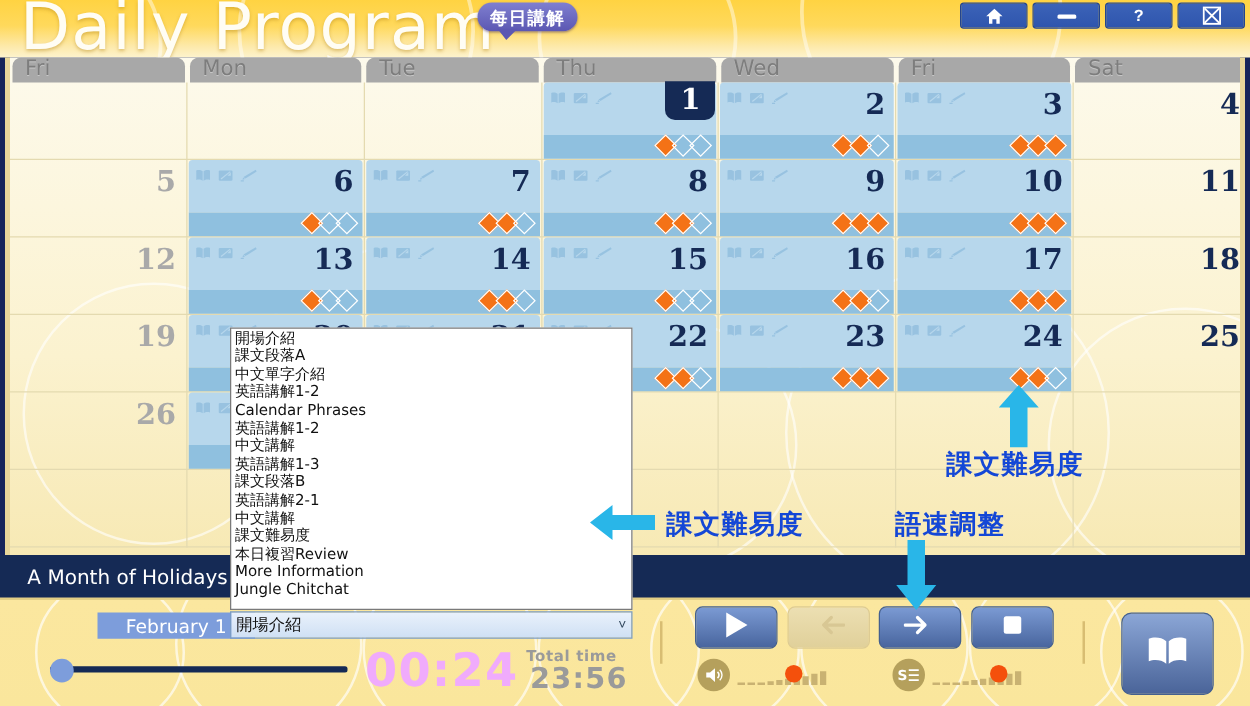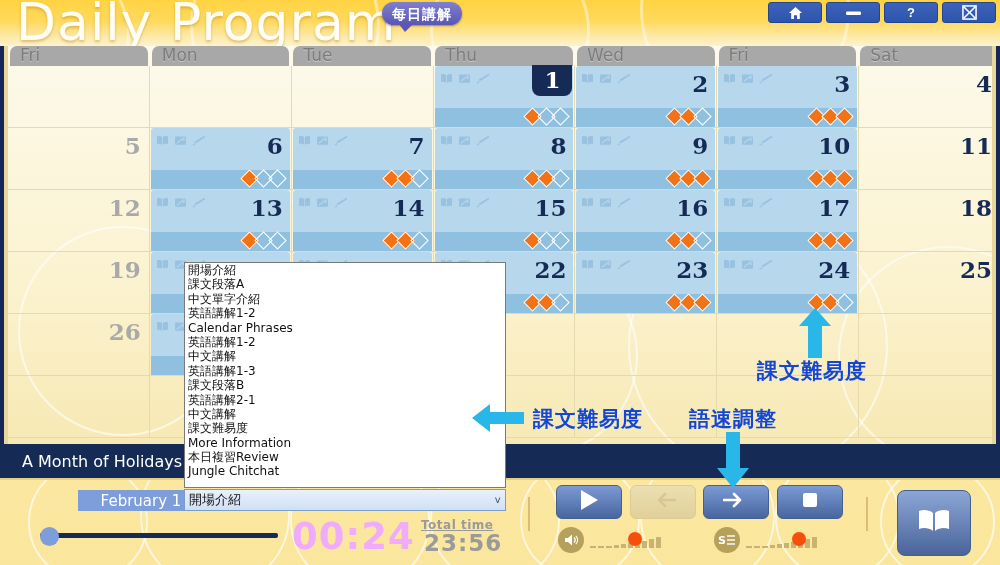--- a/index.html
+++ b/index.html
@@ -246,21 +246,20 @@
     position: absolute; left: 292px; top: 515px;
     font-size: 37px; font-weight: bold; color: #f0abfc;
     letter-spacing: 1px; z-index: 20;
     font-family: "DejaVu Sans", sans-serif;
   }
   .time-total-label {
     position: absolute; left: 421px; top: 518px;
     font-size: 12px; font-weight: bold; color: #9a9a9a;
     letter-spacing: 0.5px; z-index: 20;
     font-family: "DejaVu Sans", sans-serif;
-    text-decoration: underline;
   }
   .time-total {
     position: absolute; left: 424px; top: 530px;
     font-size: 23px; font-weight: bold; color: #9a9a9a;
     letter-spacing: 1px; z-index: 20;
     font-family: "DejaVu Sans", sans-serif;
   }
   .vdiv {
     position: absolute; width: 2px; height: 34px; background: #d8bd72; z-index: 20;
   }
@@ -1028,21 +1027,21 @@
   </div>
   <div class="anno-text" style="left:757px;top:357px;">課文難易度</div>
 
   <div class="anno-arrow" style="left:472px;top:403px;">
     <svg width="52" height="30" viewBox="0 0 52 30">
         <path d="M0 15 L18 1 L18 9 L52 9 L52 21 L18 21 L18 29 Z" fill="#29b6e8"></path>
       </svg>
   </div>
   <div class="anno-text" style="left:533px;top:405px;">課文難易度</div>
 
-  <div class="anno-text" style="left:689px;top:405px;font-family:Liberation Mono, monospace;">語速調整</div>
+  <div class="anno-text" style="left:716px;top:405px;font-family:Liberation Mono, monospace;">語速調整</div>
   <div class="anno-arrow" style="left:715px;top:432px;">
     <svg width="36" height="56" viewBox="0 0 36 56">
         <path d="M11 0 L25 0 L25 36 L34 36 L18 56 L2 36 L11 36 Z" fill="#29b6e8"></path>
       </svg>
   </div>
 
   <div class="navy-strip"></div>
   <div class="title-label">A Month of Holidays</div>
 
   <div class="bottom-panel">
@@ -1069,22 +1068,22 @@
       <div class="dd-item">中文單字介紹</div>
       <div class="dd-item">英語講解1-2</div>
       <div class="dd-item">Calendar Phrases</div>
       <div class="dd-item">英語講解1-2</div>
       <div class="dd-item">中文講解</div>
       <div class="dd-item">英語講解1-3</div>
       <div class="dd-item">課文段落B</div>
       <div class="dd-item">英語講解2-1</div>
       <div class="dd-item">中文講解</div>
       <div class="dd-item">課文難易度</div>
+      <div class="dd-item">本日複習Review</div>
       <div class="dd-item">More Information</div>
-      <div class="dd-item">本日複習Review</div>
       <div class="dd-item">Jungle Chitchat</div>
     </div>
 
   <div class="progress-wrap">
     <div class="progress-track"></div>
     <div class="progress-knob"></div>
   </div>
   <div class="time-cur">00:24</div>
   <div class="time-total-label">Total time</div>
   <div class="time-total">23:56</div>

